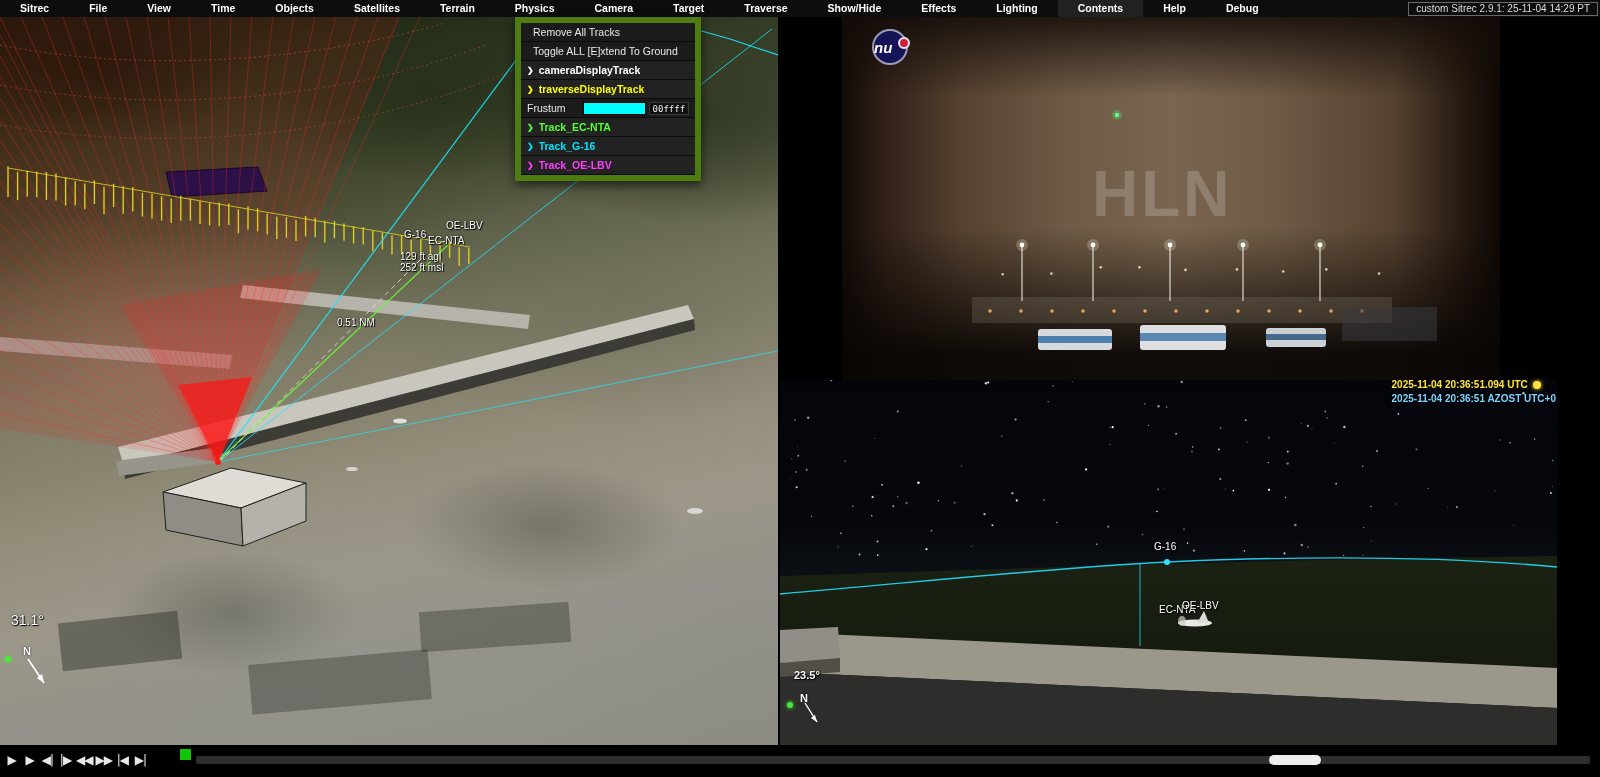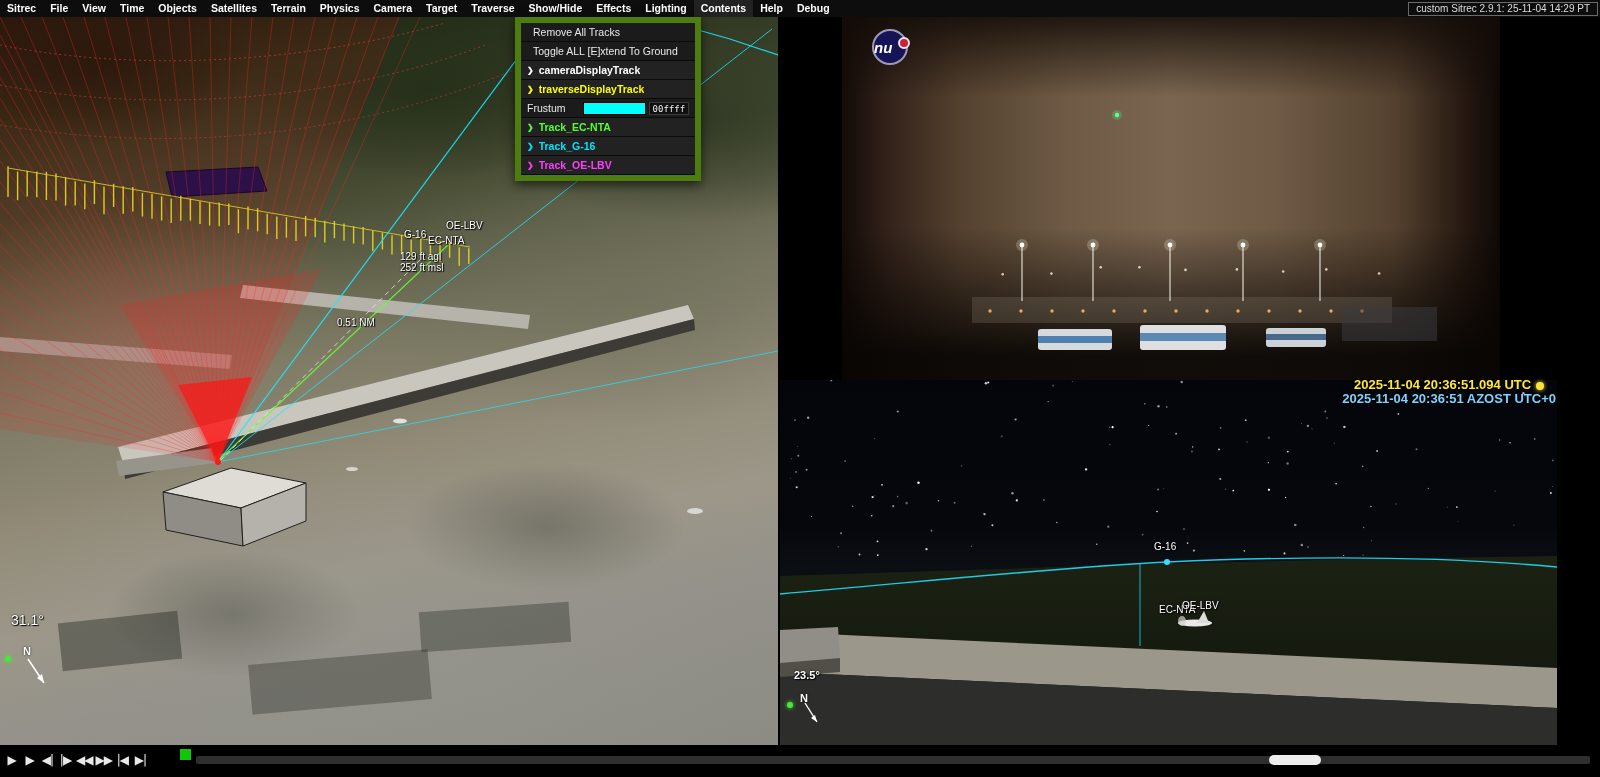--- a/index.html
+++ b/index.html
@@ -2,21 +2,21 @@
 <html><head>
 <meta charset="utf-8">
 <style>
   * { margin:0; padding:0; box-sizing:border-box; }
   body { background:#000; font-family:"Liberation Sans", sans-serif; }
   #app { position:relative; width:1600px; height:777px; background:#000; overflow:hidden; }
 
   
   .menubar { position:absolute; left:0; top:0; width:1600px; height:17px; background:#0d0d0d;
              display:flex; align-items:center; color:#fff; font-size:10.5px; font-weight:bold; z-index:50; }
-  .menu-item { padding:0 7px; height:17px; line-height:17px; cursor:pointer; white-space:nowrap; }
+  .menu-item { padding:0 20px; height:17px; line-height:17px; cursor:pointer; white-space:nowrap; }
   .menu-item.active { background:#222; }
   .version-box { margin-left:auto; margin-right:2px; border:1px solid #6a6a6a; color:#ddd;
                  font-size:10px; font-weight:normal; padding:0 7px; height:14px; line-height:12px; white-space:nowrap; }
 
   
   .main-view { position:absolute; left:0; top:17px; width:778px; height:728px; overflow:hidden; cursor:default; }
   .terrain { position:absolute; inset:0;
     background:
       radial-gradient(230px 120px at 12% 6%, rgba(20,28,14,0.95), rgba(20,28,14,0) 70%),
       radial-gradient(260px 130px at 55% 10%, rgba(35,46,24,0.85), rgba(35,46,24,0) 70%),
@@ -42,21 +42,21 @@
   }
   .hln-watermark { position:absolute; left:250px; top:140px; font-size:64px; font-weight:bold; letter-spacing:3px;
                    color:rgba(205,200,195,0.20); text-shadow:0 0 1px rgba(255,255,255,0.08); }
   .nu-logo { position:absolute; left:30px; top:12px; width:36px; height:36px; border-radius:50%;
              background:#141457; border:2px solid #9b9bb8; display:flex; align-items:center; justify-content:flex-start; }
   .nu-logo span { color:#fff; font-weight:bold; font-style:italic; font-size:15px; }
   .nu-badge { position:absolute; left:56px; top:20px; width:12px; height:12px; border-radius:50%;
               background:#cf1f35; border:2px solid #e8e8f2; }
 
   
-  .timestamps { position:absolute; right:44px; top:378px; text-align:center; font-size:13px; font-weight:bold;
+  .timestamps { position:absolute; right:44px; top:378px; text-align:left; font-size:10px; font-weight:bold;
                 line-height:14px; z-index:30; text-shadow:0 0 2px #000; }
   .ts-row { white-space:nowrap; }
   .sun-marker { display:inline-block; width:8px; height:8px; border-radius:50%; background:#ffe23a;
                 margin-left:5px; vertical-align:middle; box-shadow:0 0 4px #ffe23a; }
 
   
   .night-view { position:absolute; left:780px; top:380px; width:777px; height:365px; overflow:hidden; cursor:default;
                 background:linear-gradient(180deg, #04050a 0%, #06070c 40%, #0b0f14 52%, #0b0f14 100%); }
   .night-view svg { position:absolute; left:0; top:0; }
   .night-view .v-label { font-size:10px; }
@@ -304,20 +304,21 @@
           <circle cx="537.1" cy="256.5" r="1.3" fill="#fff3d8" opacity="0.8"></circle>
         </g>
       <rect x="196" y="312" width="74" height="21" rx="3" fill="#d6dadd"></rect>
       <rect x="196" y="319" width="74" height="7" fill="#4d82b0"></rect>
       <rect x="298" y="308" width="86" height="25" rx="3" fill="#dfdfe2"></rect>
       <rect x="298" y="316" width="86" height="8" fill="#5a8ab4"></rect>
       <rect x="424" y="311" width="60" height="19" rx="3" fill="#ccd1d5"></rect>
       <rect x="424" y="317" width="60" height="6" fill="#47698c"></rect>
       <rect x="500" y="290" width="95" height="34" fill="rgba(58,58,64,0.55)"></rect>
     </svg>
+    <div class="hln-watermark">HLN</div>
     <div class="nu-logo">
         <span>nu</span>
       </div>
     <div class="nu-badge"></div>
   </div>
 
   <div class="timestamps">
     <div class="ts-row">
       <span style="color: rgb(255, 231, 51);">2025-11-04 20:36:51.094 UTC</span><span class="sun-marker"></span>
     </div>

